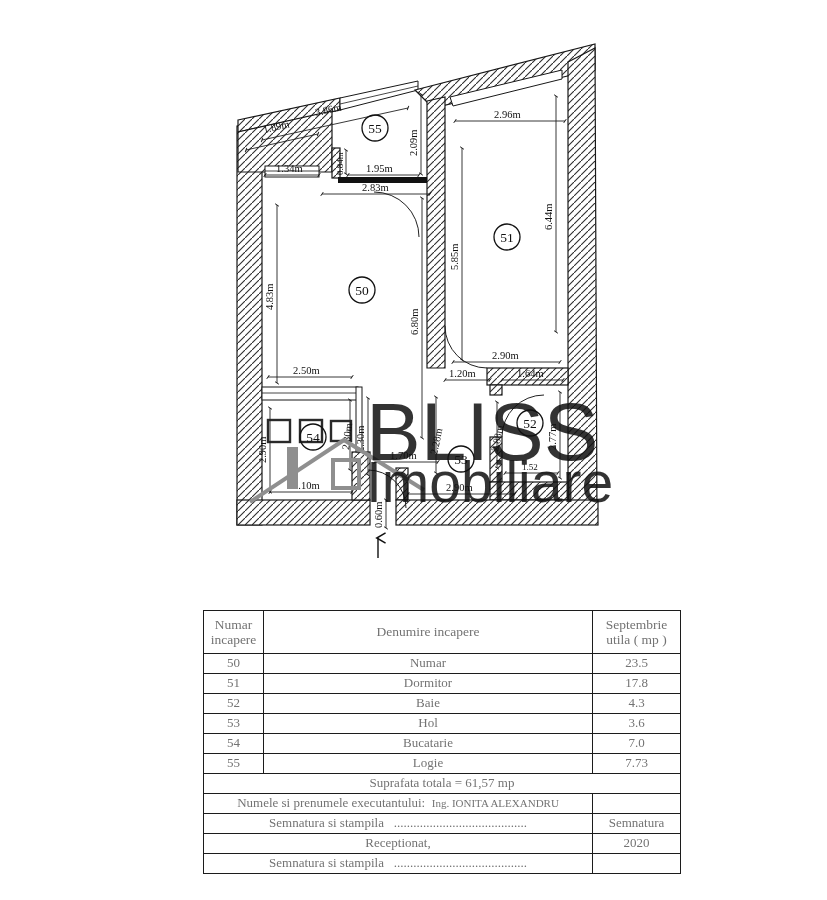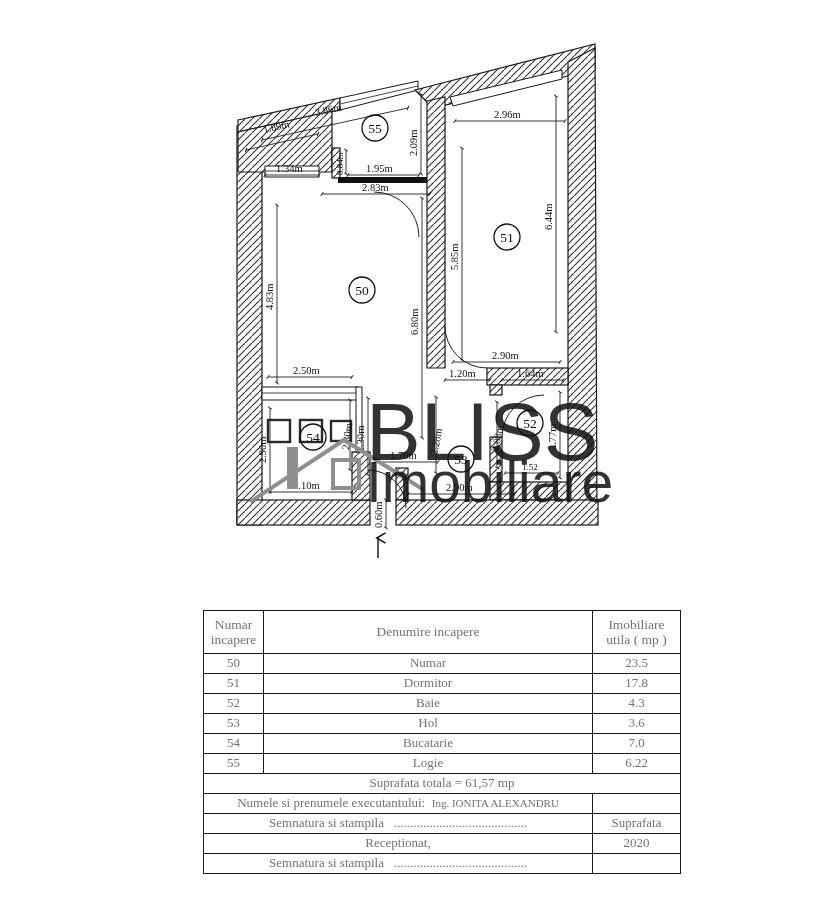--- a/index.html
+++ b/index.html
@@ -174,21 +174,21 @@
 <table class="spec">
   <colgroup>
         <col class="c1">
         <col class="c2">
         <col class="c3">
       </colgroup>
   <tbody>
     <tr>
       <td class="hdr">Numar incapere</td>
       <td class="hdr">Denumire incapere</td>
-      <td class="hdr">Imobiliare utila ( mp )</td>
+      <td class="hdr">Septembrie utila ( mp )</td>
     </tr>
     <tr>
       <td>50</td>
       <td>Numar</td>
       <td>23.5</td>
     </tr>
     <tr>
       <td>51</td>
       <td>Dormitor</td>
       <td>17.8</td>
@@ -204,38 +204,38 @@
       <td>3.6</td>
     </tr>
     <tr>
       <td>54</td>
       <td>Bucatarie</td>
       <td>7.0</td>
     </tr>
     <tr>
       <td>55</td>
       <td>Logie</td>
-      <td>6.22</td>
+      <td>7.73</td>
     </tr>
     <tr>
       <td colspan="3">Suprafata totala = 61,57 mp</td>
     </tr>
     <tr>
       <td colspan="2" class="lft">
         <span>Numele si prenumele executantului:</span>&nbsp;
         <span class="execname">Ing. IONITA ALEXANDRU</span>
       </td>
       <td></td>
     </tr>
     <tr>
       <td colspan="2" class="lft">
         <span>Semnatura si stampila</span>&nbsp;&nbsp;
         <span>.........................................</span>
       </td>
-      <td>Suprafata</td>
+      <td>Semnatura</td>
     </tr>
     <tr>
       <td colspan="2">Receptionat,</td>
       <td>2020</td>
     </tr>
     <tr>
       <td colspan="2" class="lft">
         <span>Semnatura si stampila</span>&nbsp;&nbsp;
         <span>.........................................</span>
       </td>

